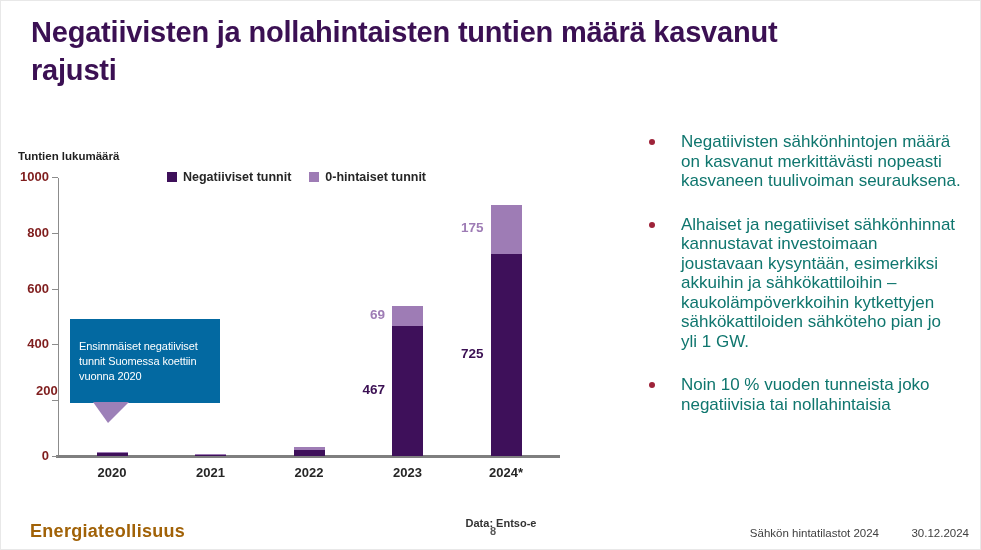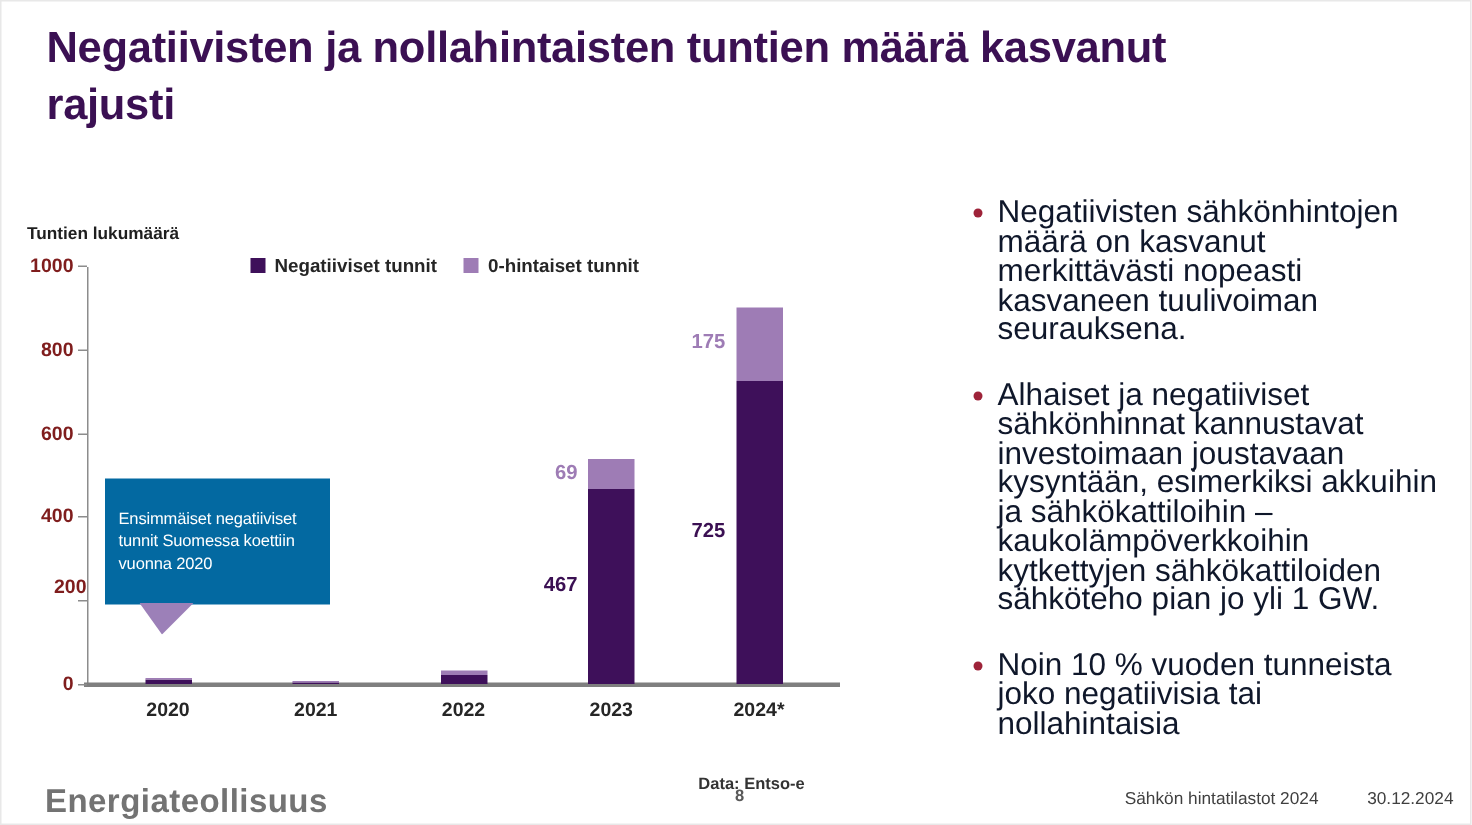--- a/index.html
+++ b/index.html
@@ -55,25 +55,25 @@
     font-size:11px; font-weight:600; color:#333333;
   }
   
   .bullet-list {
     position:absolute; left:648px; top:131px; width:312px; list-style:none;
   }
   .bullet-item { display:flex; gap:10px; margin-bottom:24px; }
   .bullet-marker {
     flex:0 0 auto; width:6px; height:6px; border-radius:50%; margin-top:7px;
   }
-  .bullet-text { font-size:21px; line-height:19.5px; color:#0f172a; }
+  .bullet-text { font-size:17px; line-height:19.5px; color:#0f766e;margin-left:16px; }
   
   .footer-logo {
-    position:absolute; left:29px; top:520px; font-size:22px; font-weight:700;
-    color:#737373; letter-spacing:0.3px;
+    position:absolute; left:29px; top:520px; font-size:18px; font-weight:700;
+    color:#a16207; letter-spacing:0.3px;
   }
   .footer-page {
     position:absolute; left:482px; top:524px; width:20px; text-align:center;
     font-size:11px; font-weight:700; color:#595959;
   }
   .footer-doc {
     position:absolute; left:743px; top:526px; width:135px; text-align:right;
     font-size:11.5px; color:#404040;
   }
   .footer-date {

